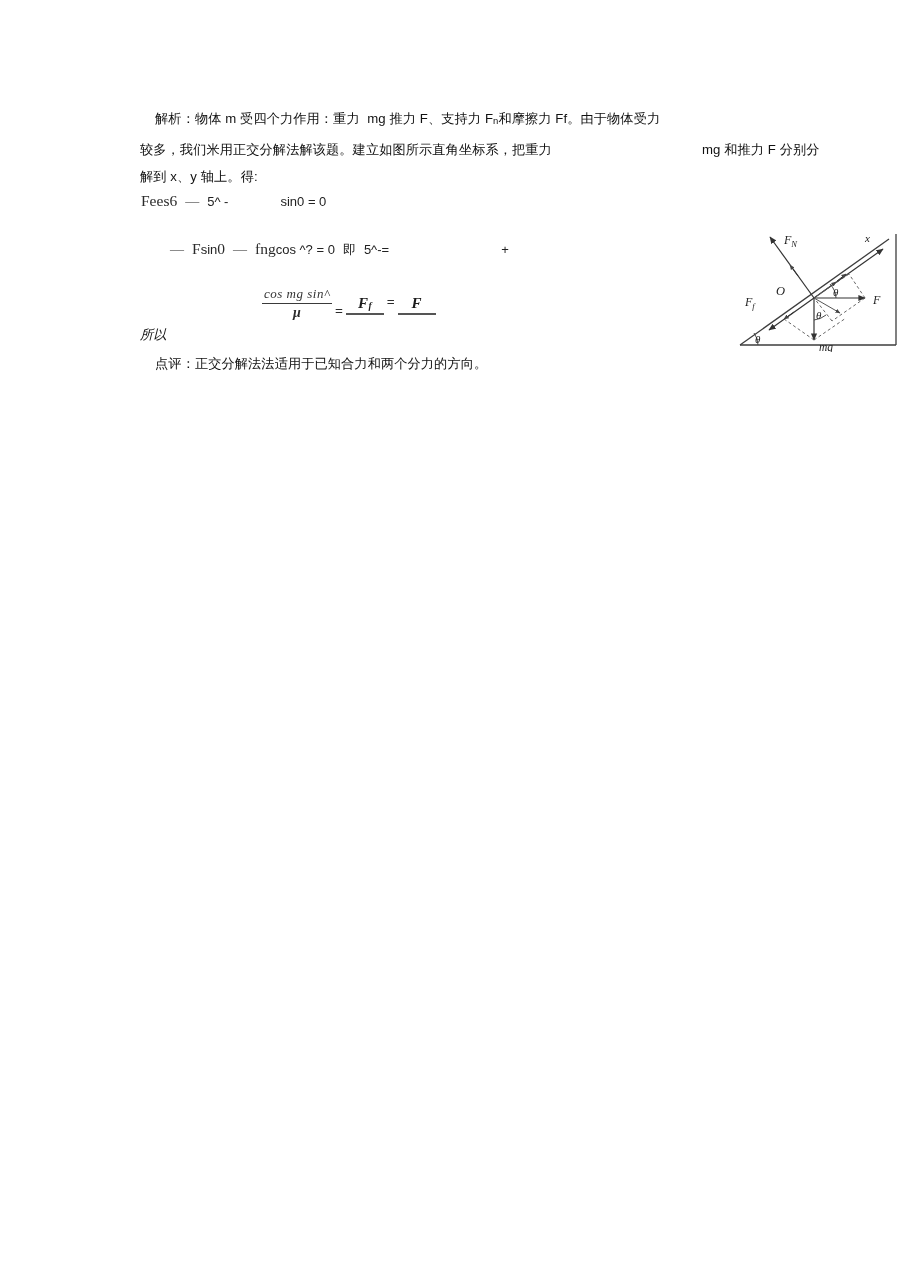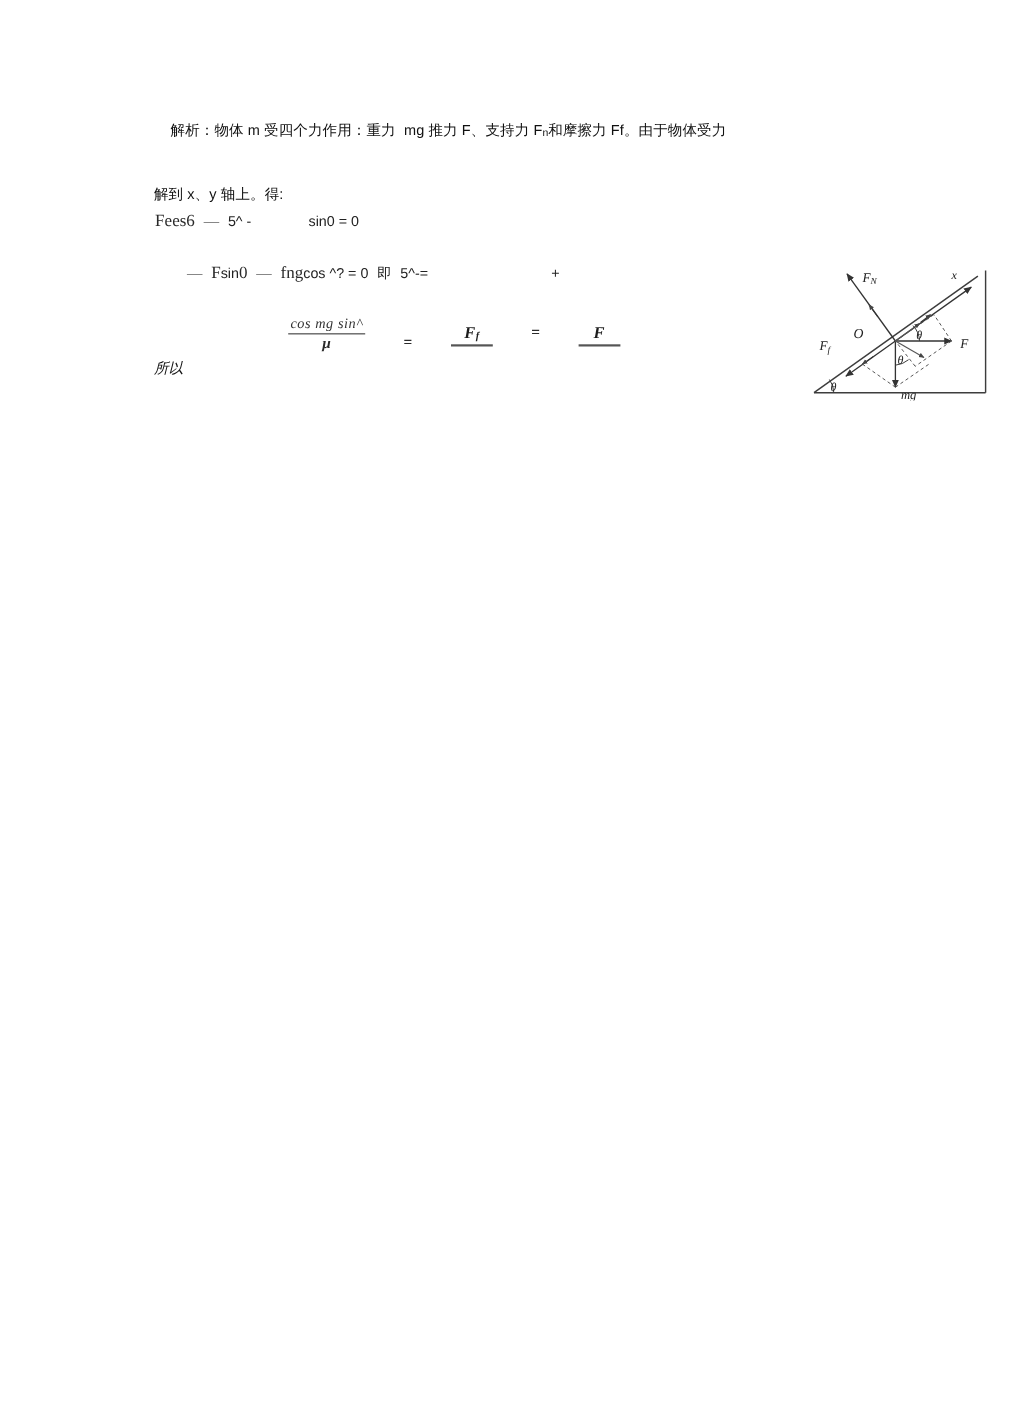--- a/index.html
+++ b/index.html
@@ -73,21 +73,20 @@
   .eq .sp-b { display: inline-block; width: 8px; }
 
   
   .frac-block {
     position: absolute;
     left: 262px;
     top: 286px;
     display: flex;
     align-items: flex-start;
     font-family: "Liberation Serif", "DejaVu Serif", serif;
-    gap: 32px;
   }
   .frac {
     display: inline-flex;
     flex-direction: column;
     align-items: center;
     justify-content: flex-start;
     vertical-align: middle;
   }
   .frac .num {
     font-size: 13px;
@@ -124,38 +123,39 @@
     font-size: 15px;
     color: #1c1c1c;
   }
   .frac-2 .bar, .frac-3 .bar { width: 38px; height: 2px; background: #555; }
   .frac-2 .den, .frac-3 .den { height: 6px; }
 
   
   .diagram {
     position: absolute;
     left: 736px;
-    top: 228px;
+    top: 216px;
     width: 178px;
     height: 136px;
   }
   .diagram svg { display: block; }
 
   .mathlabel {
     font-family: "Liberation Serif", "DejaVu Serif", serif;
     font-style: italic;
   }
 </style>
 </head>
 <body>
 
 <div class="page">
 
   <div class="doc-line indent-para" style="top:110px;"><span>    解析：物体 m 受四个力作用：重力  mg 推力 F、支持力 F</span><span class="sub">n</span><span>和摩擦力 Ff。由于物体受力</span></div>
 
+  <div class="doc-line flush-para" style="top:141px;"><span>较多，我们米用正交分解法解该题。建立如图所示直角坐标系，把重力</span><span class="gap-wide"></span><span>mg 和推力 F 分别分</span></div>
 
   <div class="doc-line flush-para" style="top:168px;">解到 x、y 轴上。得:</div>
 
   <div class="eq" style="left:141px; top:192px;"><span class="ital">Fees6</span><span class="sp-b"></span><span class="dash">—</span><span class="sp-b"></span><span class="rom">5^ -</span><span class="sp-a"></span><span class="rom">sin0 = 0</span></div>
 
   <div class="eq" style="left:170px; top:240px;"><span class="dash">—</span><span class="sp-b"></span><span class="ital">F</span><span class="rom">sin</span><span class="ital">0</span><span class="sp-b"></span><span class="dash">—</span><span class="sp-b"></span><span class="ital">fng</span><span class="rom">cos ^? = 0</span><span class="sp-b"></span><span class="rom">即</span><span class="sp-b"></span><span class="rom">5^-=</span><span class="plus">+</span></div>
 
   <div class="frac-block">
     <div class="frac frac-1">
       <div class="num">cos mg sin^</div>
@@ -171,20 +171,21 @@
     <div class="frac-op" style="align-self:center;">=</div>
     <div class="frac frac-3">
       <div class="num">F</div>
       <div class="bar"></div>
       <div class="den"></div>
     </div>
   </div>
 
   <div class="doc-line" style="left:140px; top:326px;font-style:italic;">所以</div>
 
+  <div class="doc-line" style="left:140px; top:355px;">    点评：正交分解法法适用于已知合力和两个分力的方向。</div>
 
   <div class="diagram">
     <svg width="178" height="136" viewBox="0 0 178 136" xmlns="http://www.w3.org/2000/svg">
       <defs>
         <marker id="ah" markerWidth="7" markerHeight="7" refX="5.5" refY="3" orient="auto">
           <path d="M0,0.4 L6,3 L0,5.6 Z" fill="#333"></path>
         </marker>
         <marker id="ahs" markerWidth="6" markerHeight="6" refX="4.6" refY="2.5" orient="auto">
           <path d="M0,0.3 L5,2.5 L0,4.7 Z" fill="#444"></path>
         </marker>

